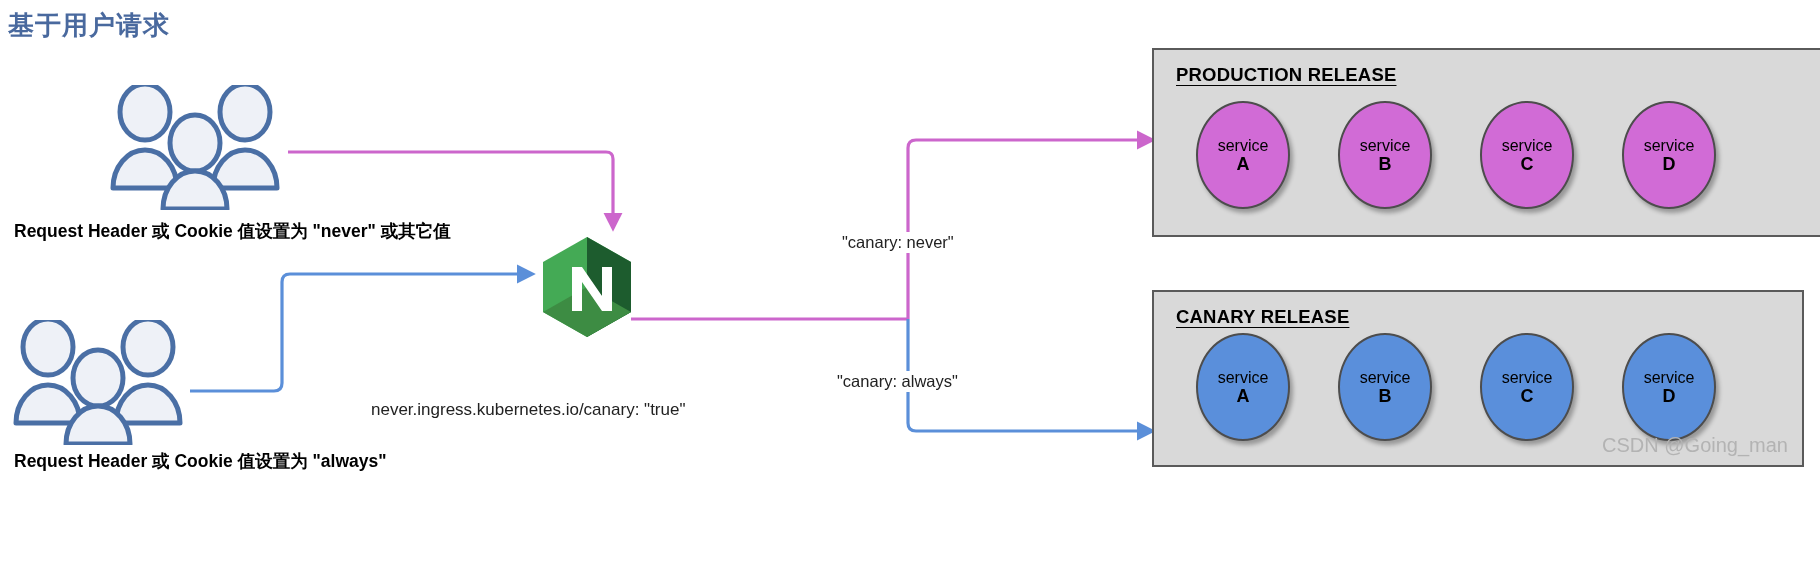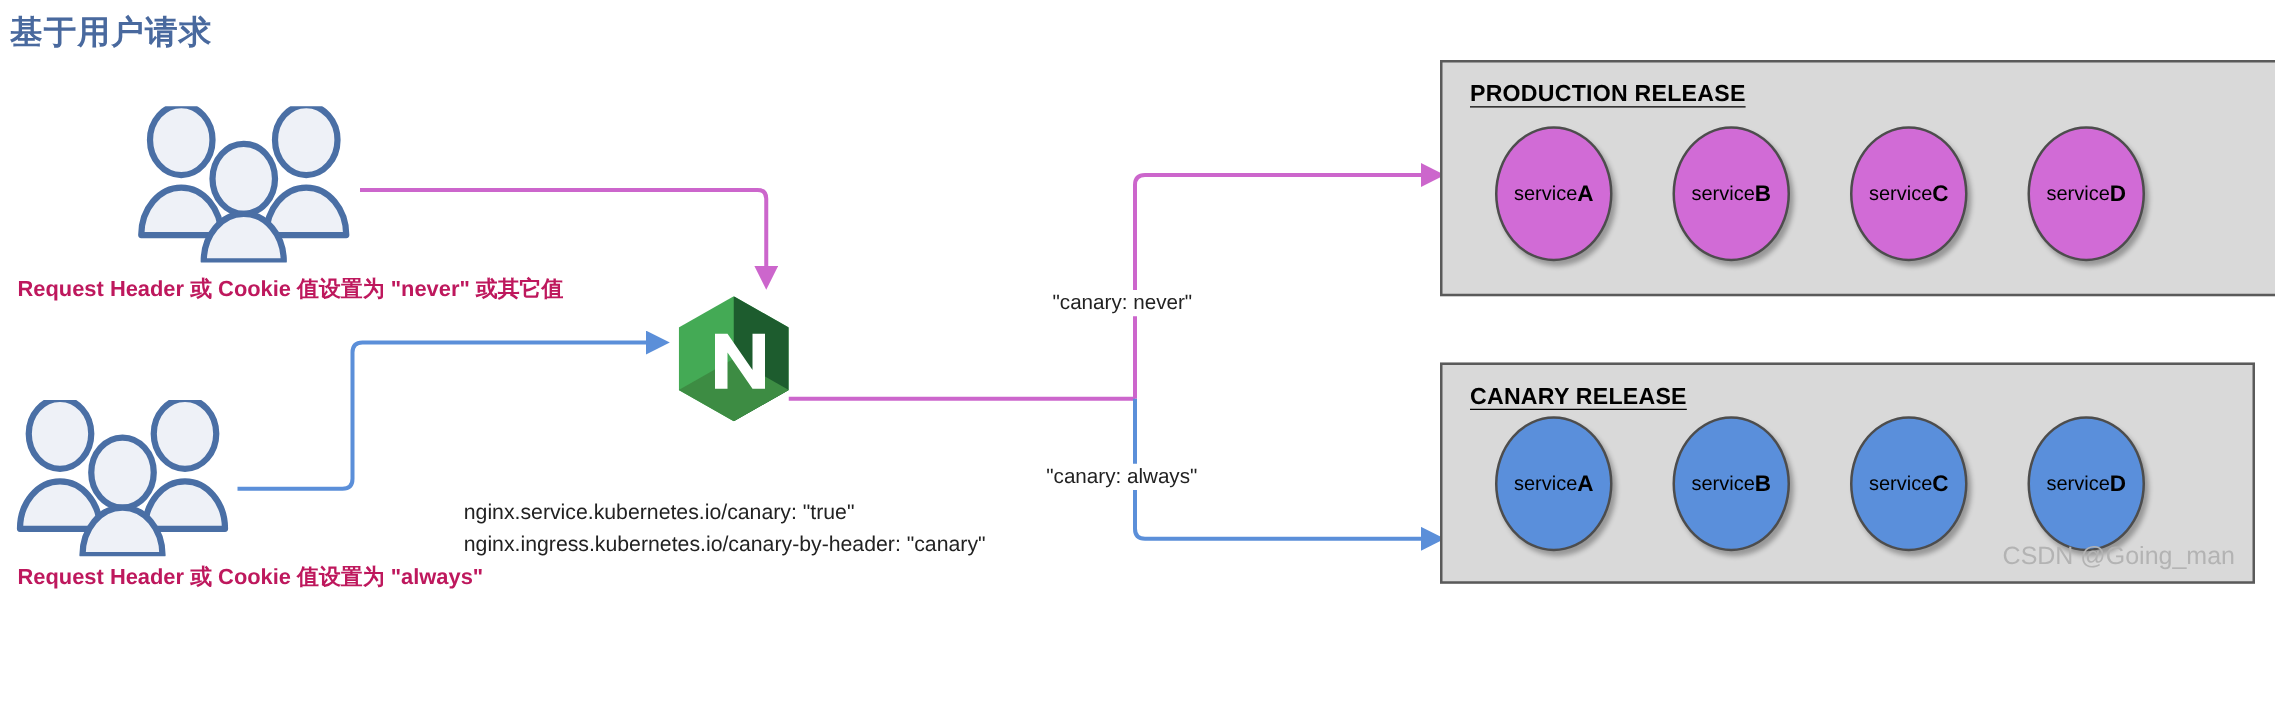--- a/index.html
+++ b/index.html
@@ -40,21 +40,21 @@
   
   .user-group {
     position: absolute;
   }
 
   
   .user-caption {
     position: absolute;
     font-size: 17.5px;
     font-weight: bold;
-    color: #be185d;
+    color: #000000;
     white-space: nowrap;
   }
 
   
   .nginx-logo {
     position: absolute;
     left: 543px;
     top: 237px;
     width: 88px;
     height: 100px;
@@ -109,21 +109,21 @@
     height: 100%;
   }
   .service-node {
     position: absolute;
     width: 94px;
     height: 108px;
     border-radius: 50%;
     border: 2px solid #4d4d4d;
     box-sizing: border-box;
     display: flex;
-    flex-direction: row;
+    flex-direction: column;
     align-items: center;
     justify-content: center;
     box-shadow: 3px 4px 4px rgba(0,0,0,0.30);
     font-size: 16px;
     color: #000000;
     line-height: 19px;
   }
   .service-node .svc-word { font-weight: normal; }
   .service-node .svc-letter { font-weight: bold; font-size: 18px; }
 
@@ -213,22 +213,21 @@
 
       <polygon points="44,0 88,25 88,75 44,100 44,50" fill="#1d5c2e"></polygon>
 
       <polygon points="0,75 44,100 88,75 44,50" fill="#3d8c43"></polygon>
 
       <path d="M 29 74 L 29 30 L 39 30 L 59 59 L 59 30 L 69 30 L 69 74 L 59 74 L 39 45 L 39 74 Z" fill="#ffffff"></path>
     </svg>
   </div>
 
   <div class="annotation">
-    <div>nginx.service.kubernetes.io/canary: "true"</div>
-    <div>nginx.ingress.kubernetes.io/canary-by-header: "canary"</div>
+    <div>never.ingress.kubernetes.io/canary: "true"</div>
   </div>
 
   <div class="edge-label" style="left:838px; top:232px;">"canary: never"</div>
   <div class="edge-label" style="left:833px; top:371px;">"canary: always"</div>
 
   <div class="release-box prod" style="left:1152px; top:48px; width:760px; height:189px;">
     <div class="release-title">PRODUCTION RELEASE</div>
 
     <div class="svc-row">
       <div class="service-node" style="left:42px; top:51px;">

